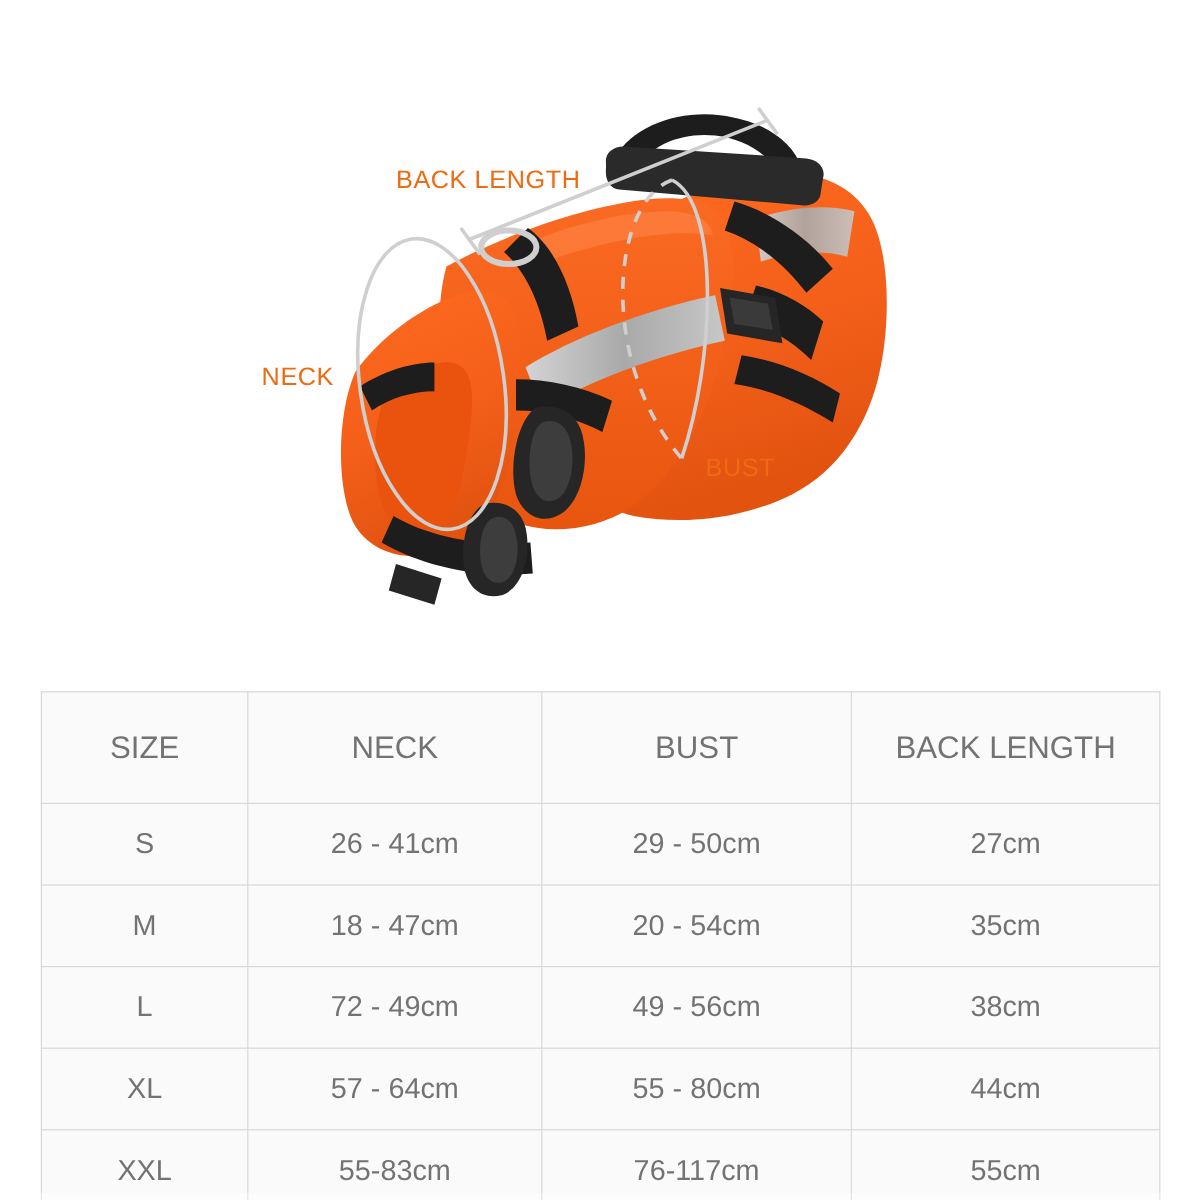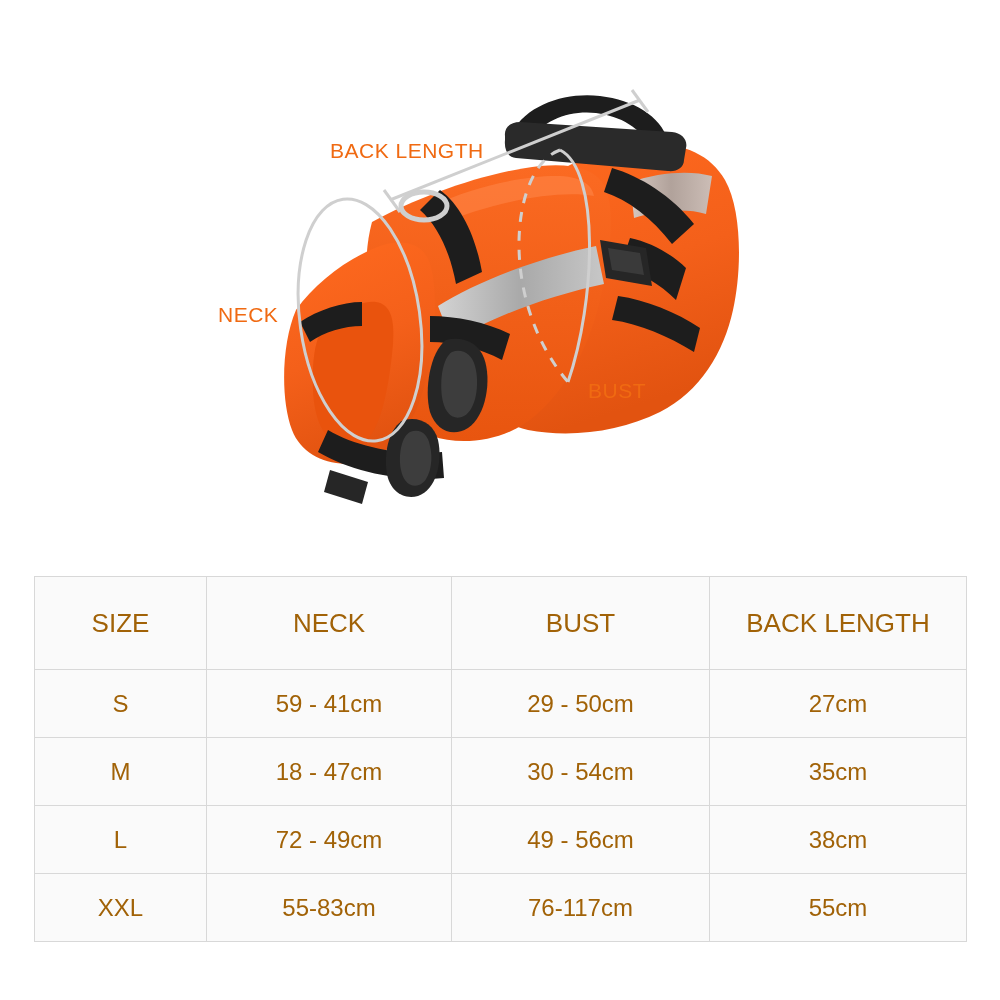--- a/index.html
+++ b/index.html
@@ -47,21 +47,21 @@
     top: 576px;
     width: 932px;
     border-collapse: collapse;
     table-layout: fixed;
     background: #fafafa;
   }
   #size-table td, #size-table th {
     border: 1px solid #d8d8d8;
     text-align: center;
     font-weight: normal;
-    color: #a16207;
+    color: #737373;
     font-family: "Liberation Sans", sans-serif;
   }
   #size-table thead th {
     height: 90px;
     font-size: 26px;
   }
   #size-table tbody td {
     height: 65px;
     font-size: 24px;
   }
@@ -207,37 +207,43 @@
     <tr>
       <th>SIZE</th>
       <th>NECK</th>
       <th>BUST</th>
       <th>BACK LENGTH</th>
     </tr>
   </thead>
   <tbody>
     <tr>
       <td>S</td>
-      <td>59 - 41cm</td>
+      <td>26 - 41cm</td>
       <td>29 - 50cm</td>
       <td>27cm</td>
     </tr>
     <tr>
       <td>M</td>
       <td>18 - 47cm</td>
-      <td>30 - 54cm</td>
+      <td>20 - 54cm</td>
       <td>35cm</td>
     </tr>
     <tr>
       <td>L</td>
       <td>72 - 49cm</td>
       <td>49 - 56cm</td>
       <td>38cm</td>
     </tr>
     <tr>
+      <td>XL</td>
+      <td>57 - 64cm</td>
+      <td>55 - 80cm</td>
+      <td>44cm</td>
+    </tr>
+    <tr>
       <td>XXL</td>
       <td>55-83cm</td>
       <td>76-117cm</td>
       <td>55cm</td>
     </tr>
   </tbody>
 </table>
 
 <div id="bottom-fade"></div>
 

